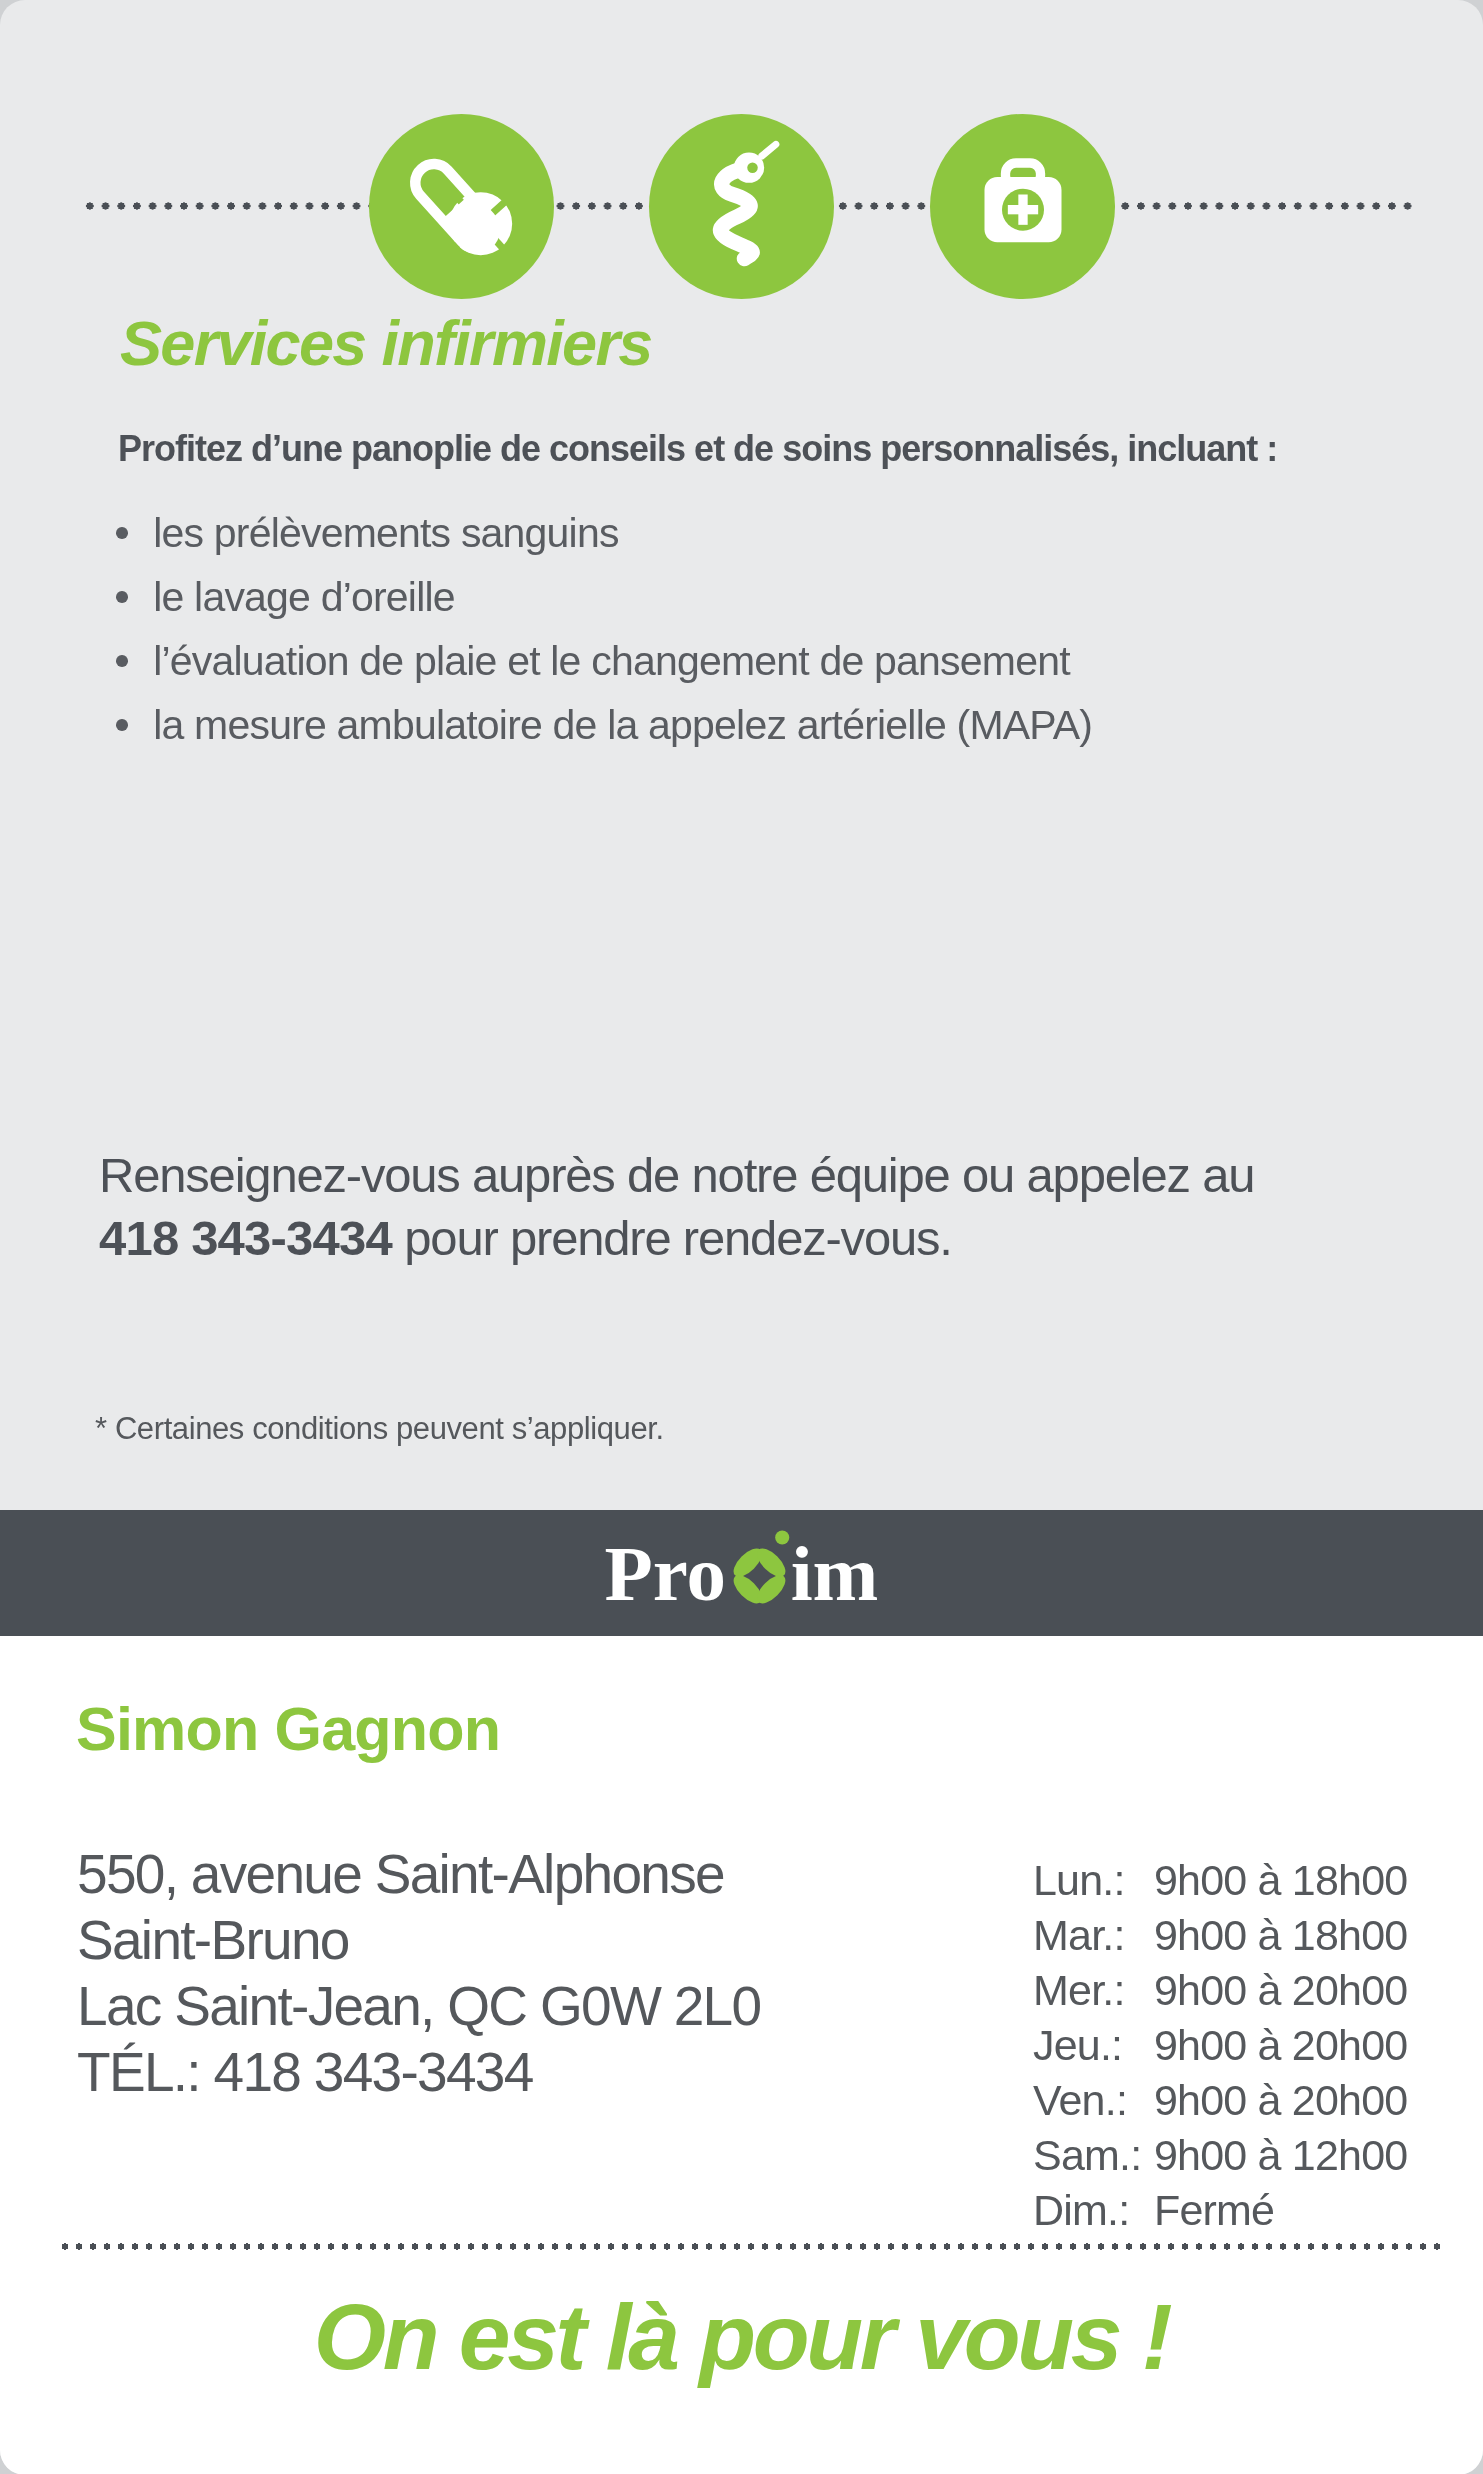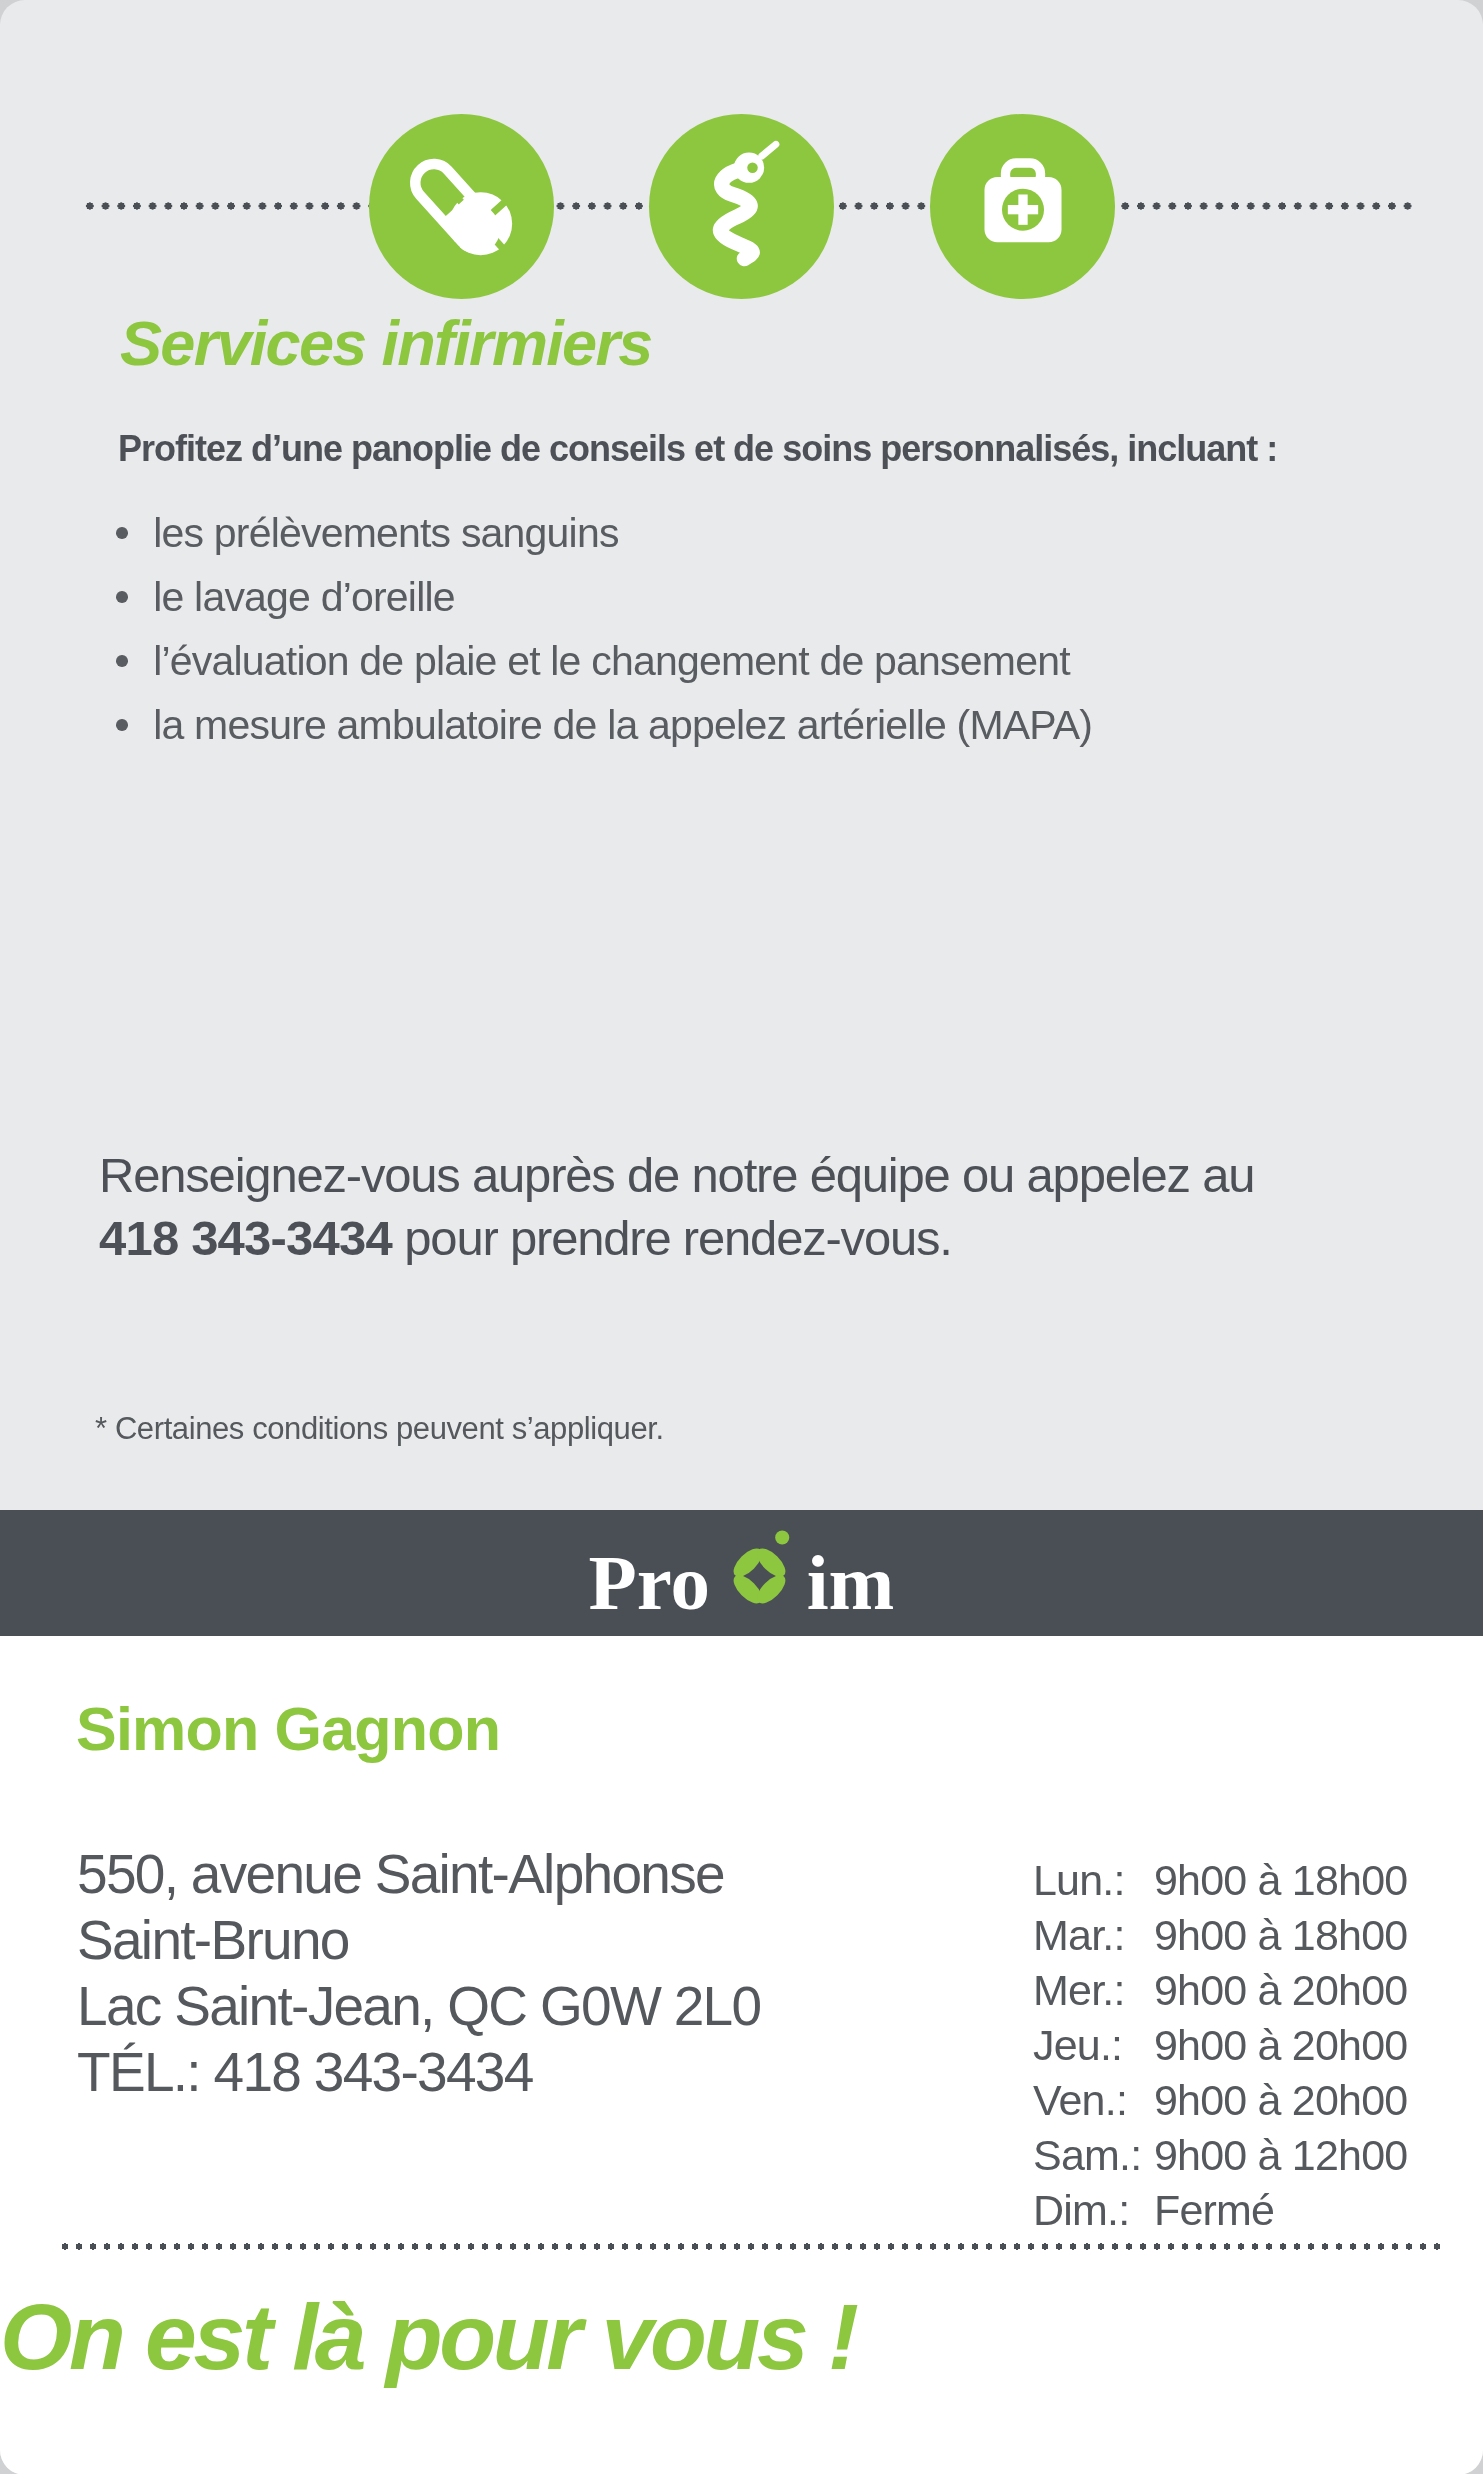--- a/index.html
+++ b/index.html
@@ -62,21 +62,21 @@
   .cta b { font-weight:bold; letter-spacing:-0.8px; }
   .footnote {
     position:absolute; left:95px; top:1411px;
     font-size:31px; color:#55585c; letter-spacing:-0.4px; white-space:nowrap;
   }
   
   .band {
     position:absolute; left:0; top:1510px; width:1483px; height:126px;
     background:#4a4f55; display:flex; align-items:center; justify-content:center;
   }
-  .logo { display:flex; align-items:flex-end;gap:16px; }
+  .logo { display:flex; align-items:center; }
   .logo .serif {
     font-family:"Liberation Serif", serif; font-weight:bold;
     font-size:79px; color:#ffffff; line-height:1;
   }
   .logo svg { width:73px; height:94px; margin:1.7px -5px 0 -3.3px; }
   
   .white-zone {
     position:absolute; left:0; top:1636px; width:1483px; height:839px;
     background:#ffffff;
   }
@@ -91,21 +91,21 @@
     line-height:66px; white-space:nowrap;
   }
   .hours {
     position:absolute; left:1033px; top:1853px;
     display:grid; grid-template-columns:121px auto;
     font-size:43px; letter-spacing:-0.8px; color:#55585c;
     line-height:55px; white-space:nowrap;
   }
   .slogan {
     position:absolute; left:0; top:2284px; width:1483px;
-    font-size:93px; font-weight:bold; font-style:italic;
+    text-align:center; font-size:93px; font-weight:bold; font-style:italic;
     letter-spacing:-3.3px; color:#8dc63f; white-space:nowrap;
   }
 </style>
 </head>
 <body>
 
 <div id="page">
 
   <div class="dots-top"></div>
 

